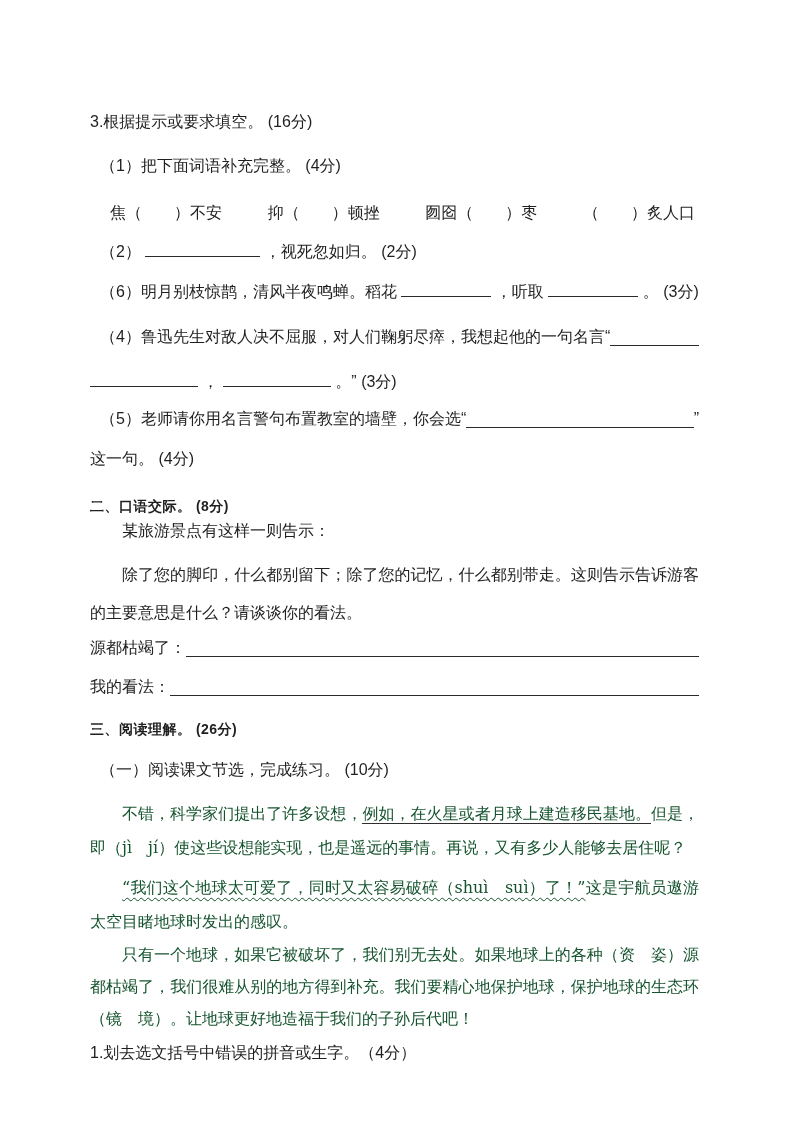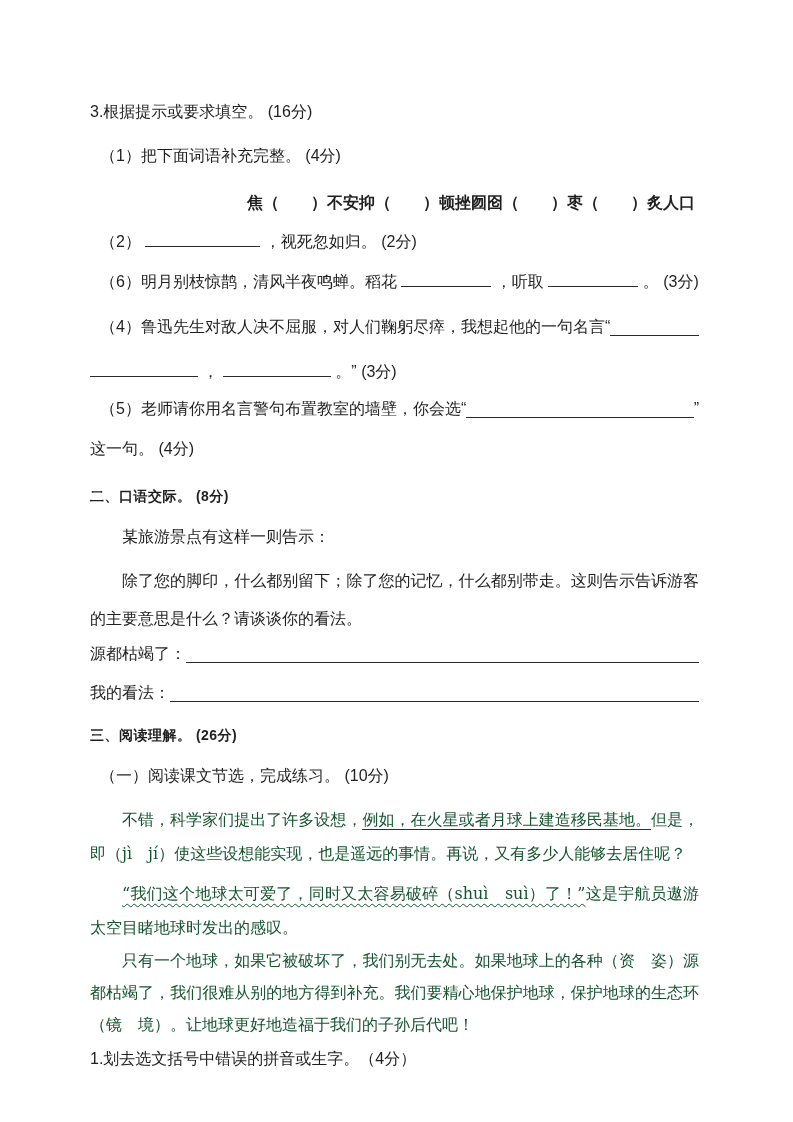--- a/index.html
+++ b/index.html
@@ -16,24 +16,23 @@
     padding: 100px 94px 0 90px;
     overflow: hidden;
   }
   .line {
     line-height: 24px;
     white-space: nowrap;
   }
   .sub { padding-left: 10px; }
   .words-row {
     display: flex;
-    justify-content: flex-end;
+    justify-content: space-between;
     padding: 0 4px 0 20px;
     line-height: 24px;
-    font-weight: bold;
   }
   .blank {
     display: inline-block;
     border-bottom: 1.6px solid #2a2a2a;
     height: 14px;
     vertical-align: baseline;
   }
   .w115 { width: 115px; }
   .w90  { width: 90px; }
   .w108 { width: 108px; }
@@ -69,31 +68,31 @@
   }
   .passage.tight { line-height: 32px; }
   .u-solid { border-bottom: 1.5px solid #2e2e2e; }
   .u-wavy {
     text-decoration: underline;
     text-decoration-style: wavy;
     text-decoration-thickness: 1px;
     text-underline-offset: 4px;
   }
   
-  .mt-q3    { margin-top: 0; }
+  .mt-q3    { margin-top: 10px; }
   .mt-sub1  { margin-top: 20px; }
   .mt-words { margin-top: 23px; }
   .mt-sub2  { margin-top: 15px; }
   .mt-sub3  { margin-top: 16px; }
   .mt-sub4a { margin-top: 21px; }
   .mt-sub4b { margin-top: 21px; }
   .mt-sub5a { margin-top: 13px; }
   .mt-sub5b { margin-top: 16px; }
   .mt-sec2  { margin-top: 22px; }
-  .mt-intro { margin-top: 16px; }
+  .mt-intro { }
   .mt-notice{ margin-top: 13px; }
   .mt-idea  { margin-top: 4px; }
   .mt-view  { margin-top: 15px; }
   .mt-sec3  { margin-top: 17px; }
   .mt-sub31 { margin-top: 16px; }
   .mt-p1    { margin-top: 15px; }
   .mt-p2    { margin-top: 6px; }
   .mt-p3    { margin-top: 0; }
   .mt-rq1   { margin-top: 6px; }
 </style>

